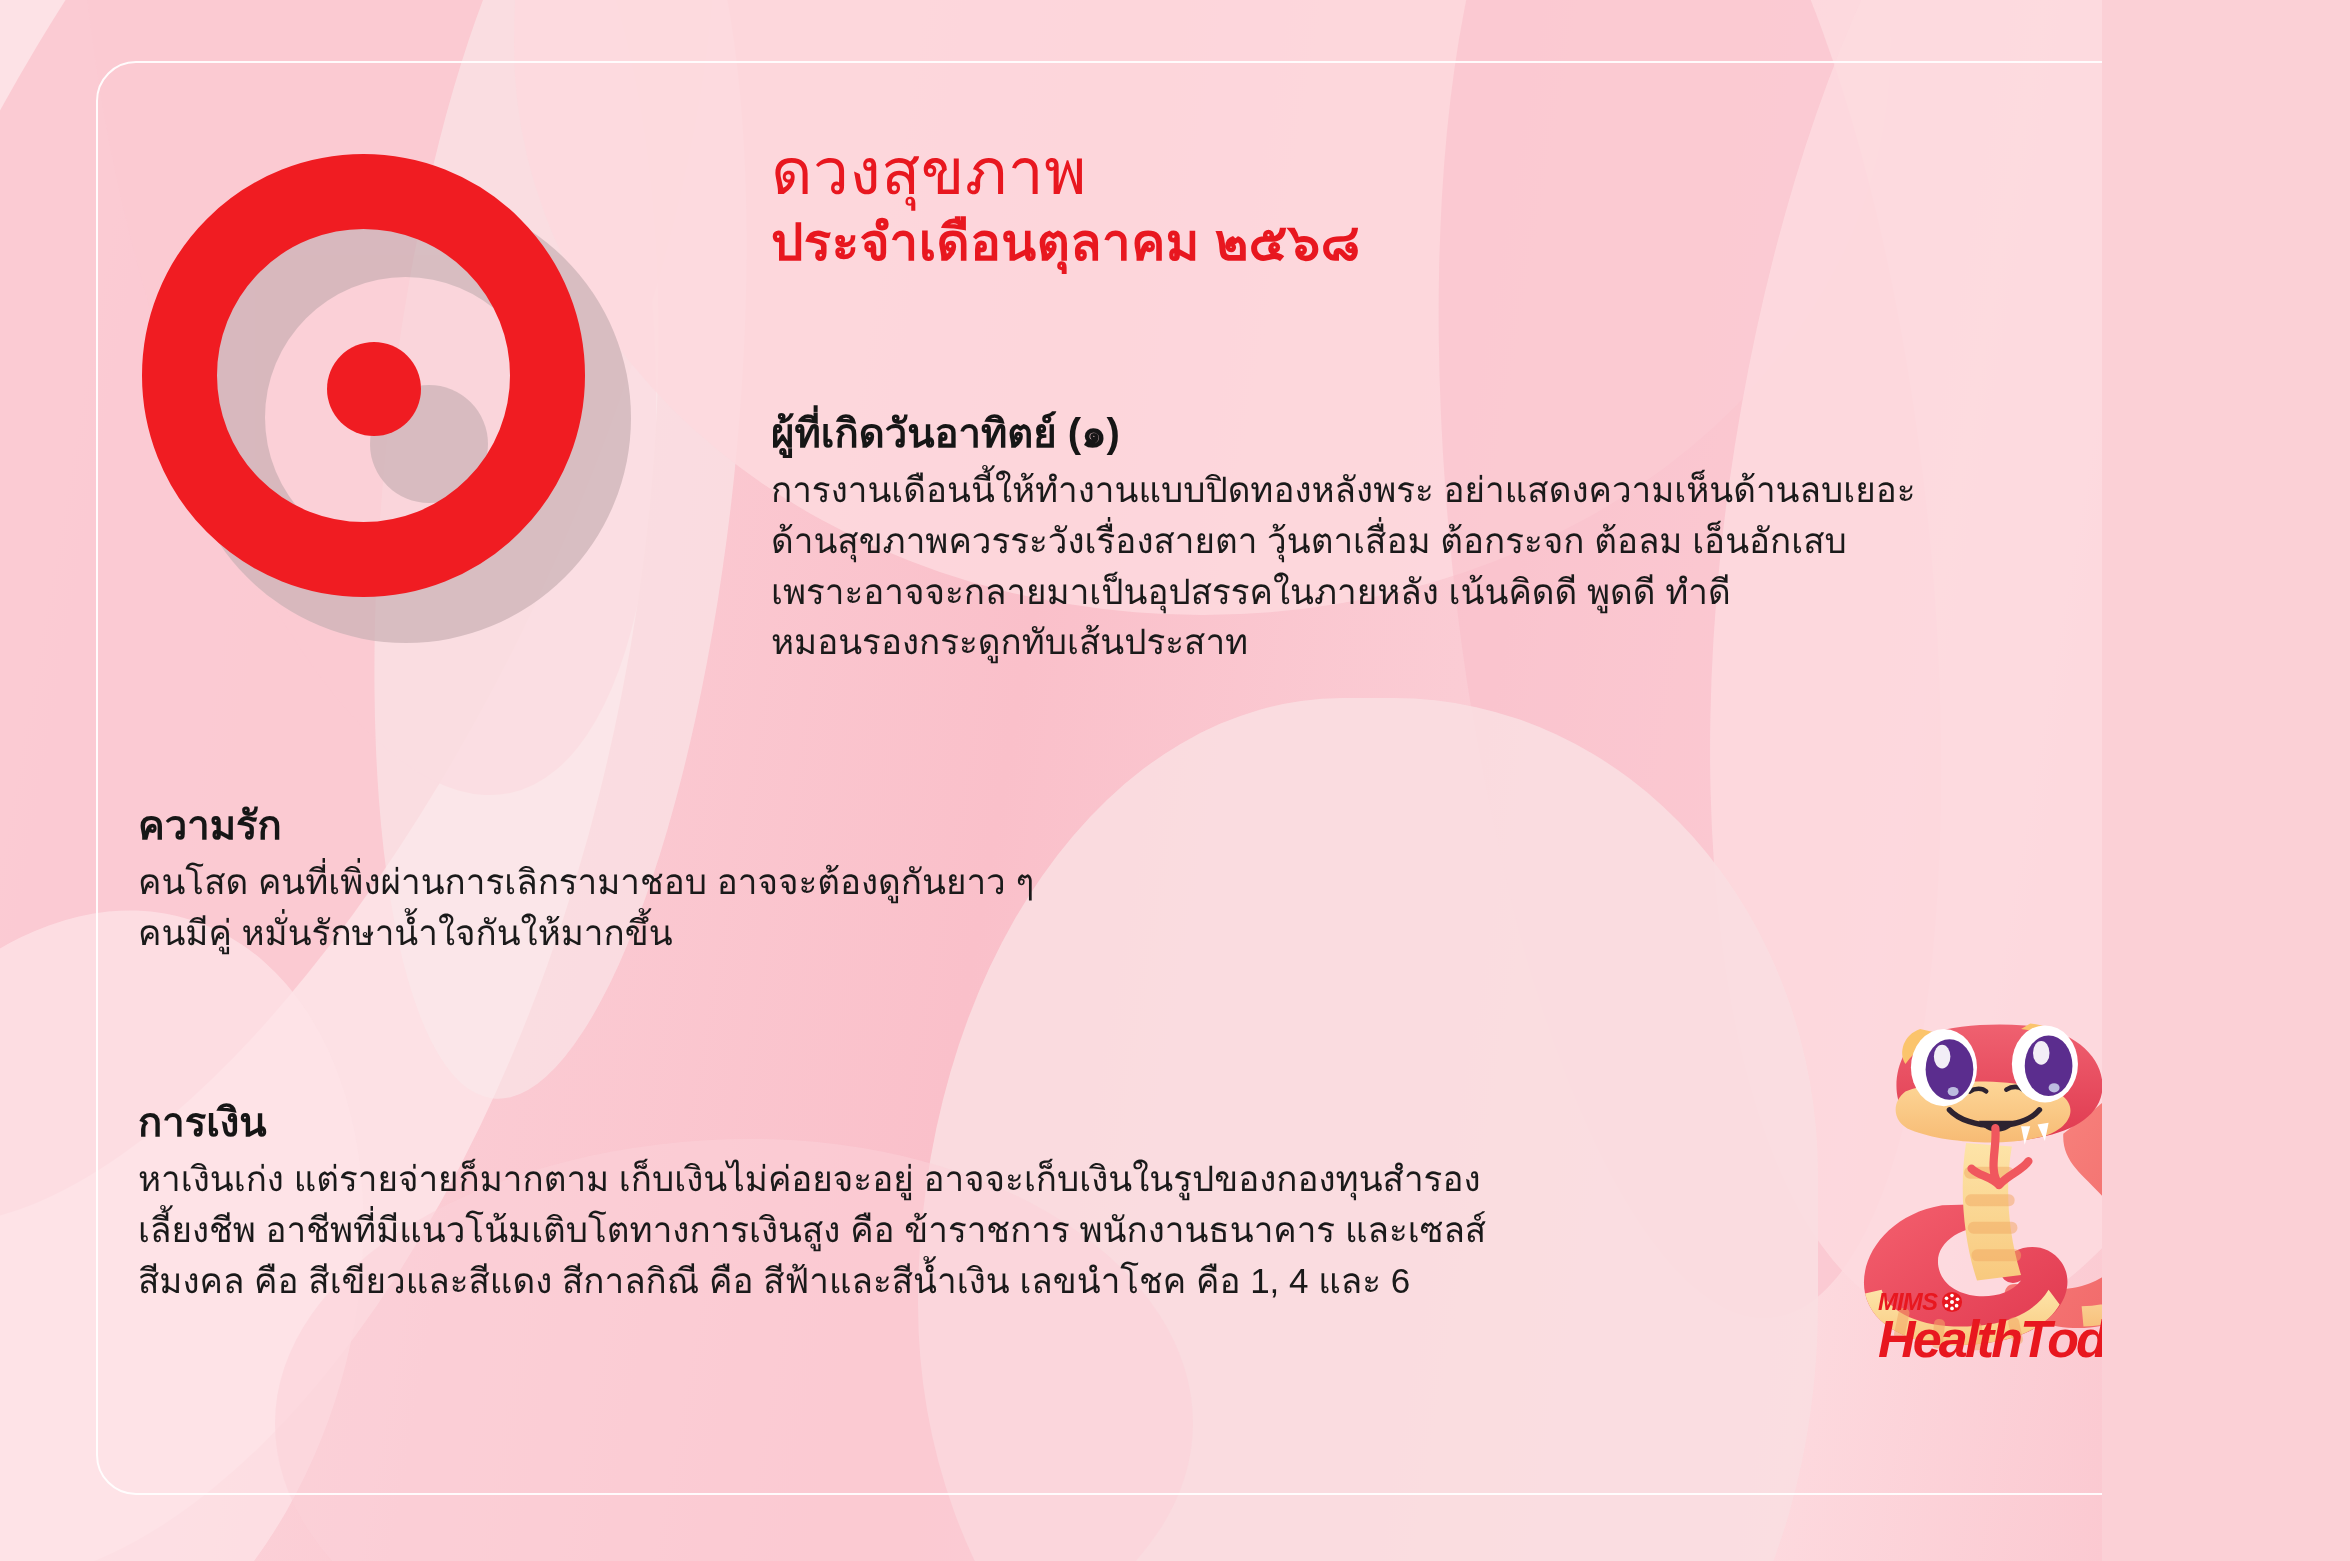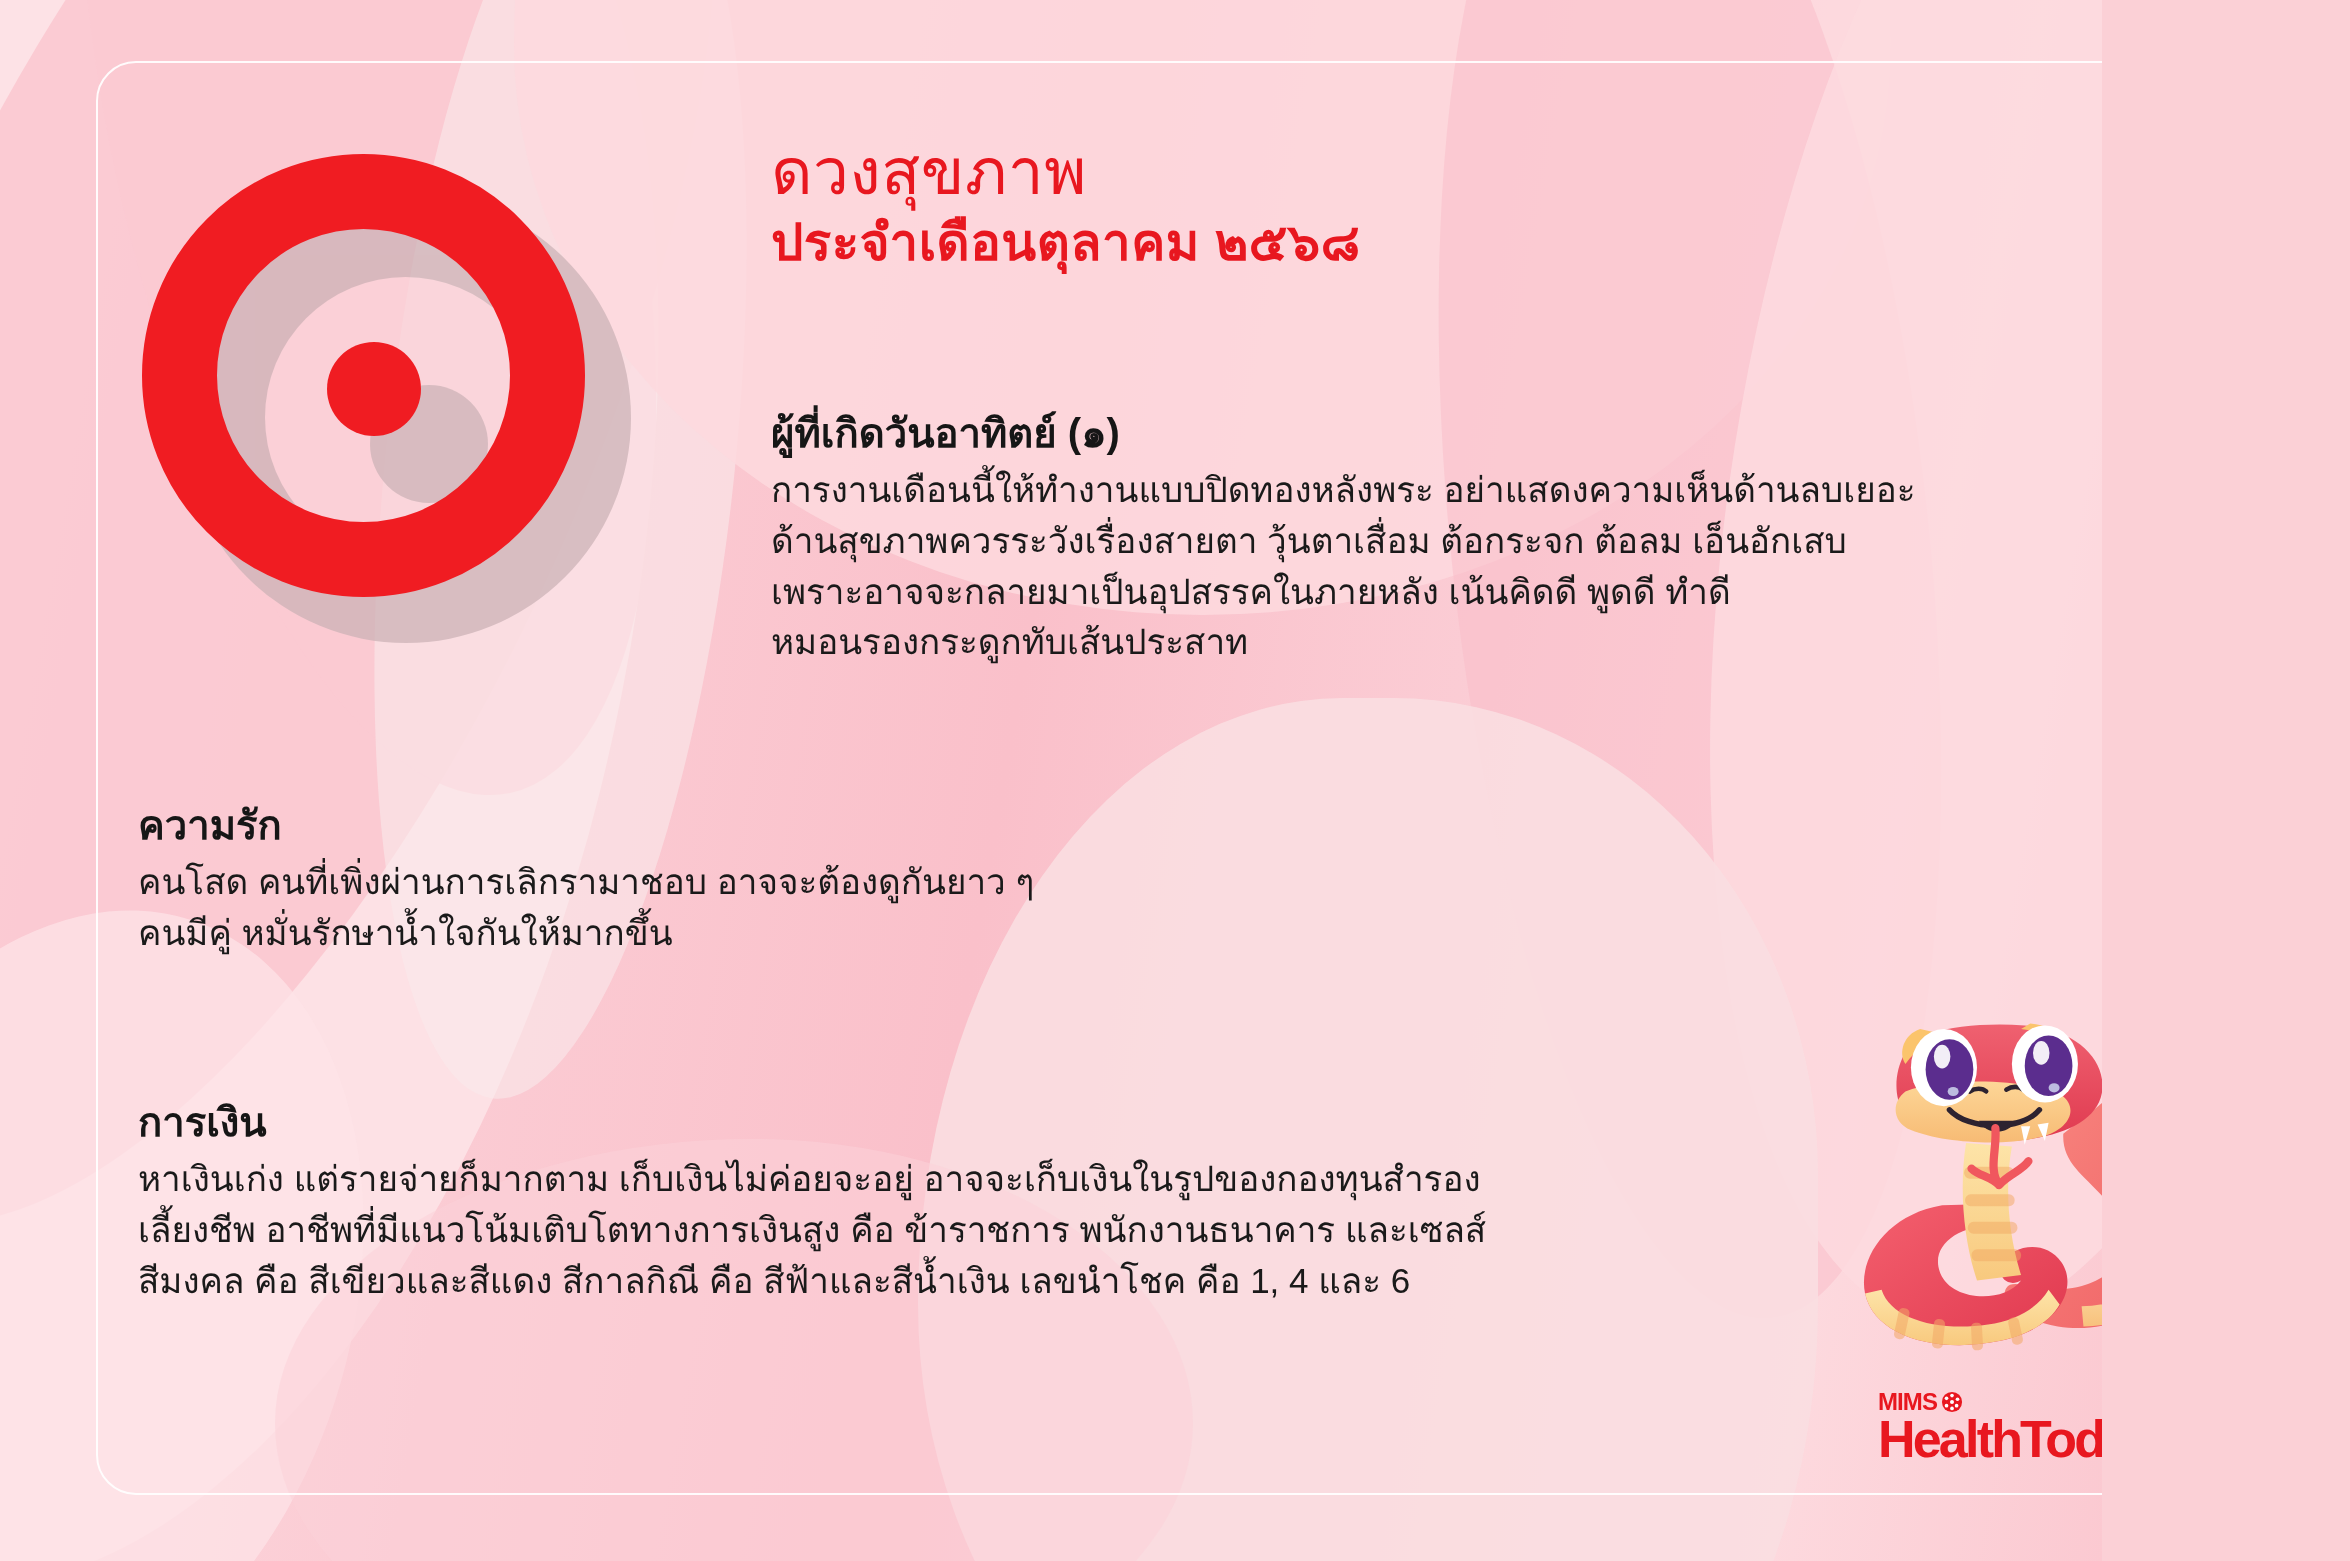--- a/index.html
+++ b/index.html
@@ -204,22 +204,23 @@
     line-height: 1.45;
     white-space: nowrap;
   }
 
   
   .snake { position: absolute; left: 1832px; top: 996px; width: 413px; height: 358px; }
 
   
   .logo {
     position: absolute;
-    left: 1878px; top: 1390px;
+    left: 1878px; top: 1290px;
     width: 349px;
+    font-style: italic;
   }
   .logo-top {
     display: flex;
     align-items: center;
     gap: 3.7px;
     height: 24px;
   }
   .logo-mims {
     font-size: 24px;
     font-weight: 700;

